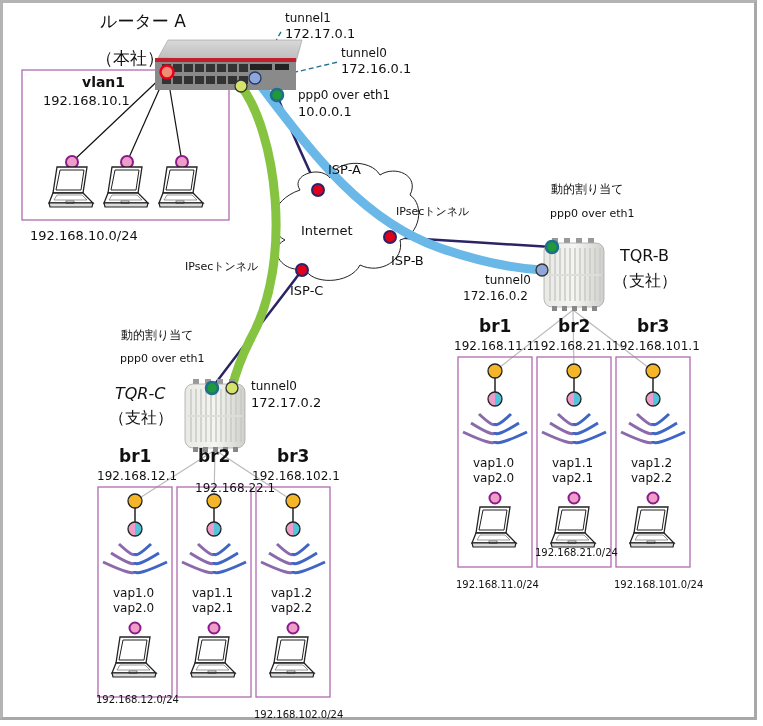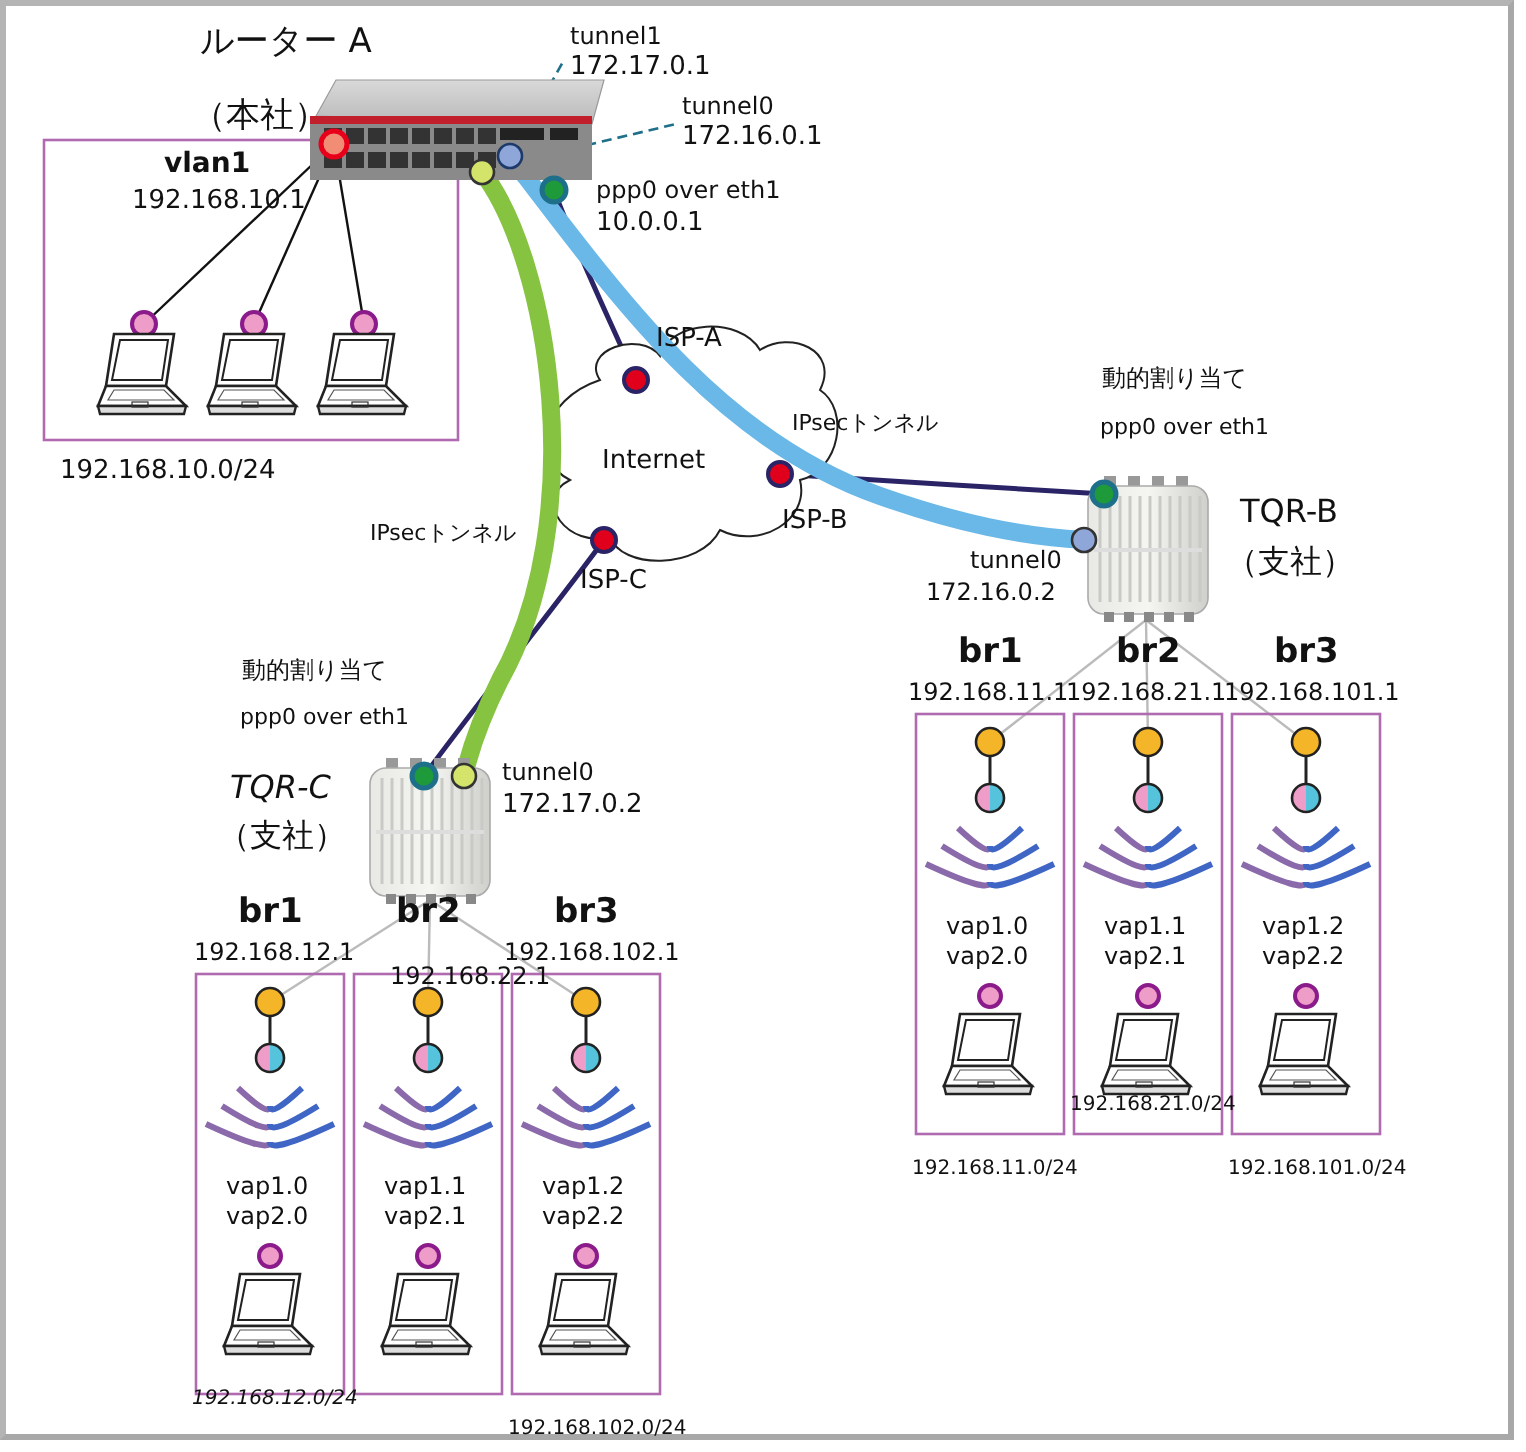--- a/index.html
+++ b/index.html
@@ -232,21 +232,21 @@
       <path d="M261 562 Q293 577 293 571" fill="none" stroke="#8a6aaa" stroke-width="3"></path>
       <path d="M293 571 Q293 577 325 562" fill="none" stroke="#3f66c4" stroke-width="3"></path>
       <circle cx="293" cy="628" r="5.5" fill="#ee9cc8" stroke="#8b1a8b" stroke-width="2"></circle>
       <use href="#laptop" x="268" y="633" width="50" height="50"></use>
     </g>
 </svg>
 
 <div class="lbl" style="left:100px;top:12px;font-size:17px;">ルーター A</div>
 <div class="lbl" style="left:96px;top:49px;font-size:17px;">（本社）</div>
 <div class="lbl" style="left:82px;top:74px;font-size:14px;font-weight:bold;">vlan1</div>
-<div class="lbl" style="left:43px;top:94px;font-size:13px;margin-left:23px;">192.168.10.1</div>
+<div class="lbl" style="left:43px;top:94px;font-size:13px;">192.168.10.1</div>
 <div class="lbl" style="left:30px;top:229px;font-size:13px;">192.168.10.0/24</div>
 <div class="lbl" style="left:285px;top:12px;font-size:12px;">tunnel1</div>
 <div class="lbl" style="left:285px;top:27px;font-size:13px;">172.17.0.1</div>
 <div class="lbl" style="left:341px;top:47px;font-size:12px;">tunnel0</div>
 <div class="lbl" style="left:341px;top:62px;font-size:13px;">172.16.0.1</div>
 <div class="lbl" style="left:298px;top:89px;font-size:12px;">ppp0 over eth1</div>
 <div class="lbl" style="left:298px;top:105px;font-size:13px;">10.0.0.1</div>
 
 <div class="lbl" style="left:301px;top:224px;font-size:13px;">Internet</div>
 <div class="lbl" style="left:328px;top:163px;font-size:13px;">ISP-A</div>
@@ -282,21 +282,21 @@
     <div class="lbl" style="left: 535px; top: 547px; font-size: 10px;">192.168.21.0/24</div>
     <div class="lbl" style="left: 637px; top: 317px; font-size: 17px; font-weight: bold;">br3</div>
     <div class="lbl" style="left: 612px; top: 340px; font-size: 12px;">192.168.101.1</div>
     <div class="lbl" style="left: 631px; top: 457px; font-size: 12px;">vap1.2</div>
     <div class="lbl" style="left: 631px; top: 472px; font-size: 12px;">vap2.2</div>
     <div class="lbl" style="left: 614px; top: 579px; font-size: 10px;">192.168.101.0/24</div>
     <div class="lbl" style="left: 119px; top: 447px; font-size: 17px; font-weight: bold;">br1</div>
     <div class="lbl" style="left: 97px; top: 470px; font-size: 12px;">192.168.12.1</div>
     <div class="lbl" style="left: 113px; top: 587px; font-size: 12px;">vap1.0</div>
     <div class="lbl" style="left: 113px; top: 602px; font-size: 12px;">vap2.0</div>
-    <div class="lbl" style="left: 96px; top: 694px; font-size: 10px; font-style: italic;">192.168.12.0/24</div>
+    <div class="lbl" style="left: 96px; top: 694px; font-size: 10px;">192.168.12.0/24</div>
     <div class="lbl" style="left: 198px; top: 447px; font-size: 17px; font-weight: bold;">br2</div>
     <div class="lbl" style="left: 173px; top: 482px; font-size: 12px; margin-left: 22px;">192.168.22.1</div>
     <div class="lbl" style="left: 192px; top: 587px; font-size: 12px;">vap1.1</div>
     <div class="lbl" style="left: 192px; top: 602px; font-size: 12px;">vap2.1</div>
     <div class="lbl" style="left: 175px; top: 709px; font-size: 10px; margin-top: 44px;">192.168.22.0/24</div>
     <div class="lbl" style="left: 277px; top: 447px; font-size: 17px; font-weight: bold;">br3</div>
     <div class="lbl" style="left: 252px; top: 470px; font-size: 12px;">192.168.102.1</div>
     <div class="lbl" style="left: 271px; top: 587px; font-size: 12px;">vap1.2</div>
     <div class="lbl" style="left: 271px; top: 602px; font-size: 12px;">vap2.2</div>
     <div class="lbl" style="left: 254px; top: 709px; font-size: 10px;">192.168.102.0/24</div>

